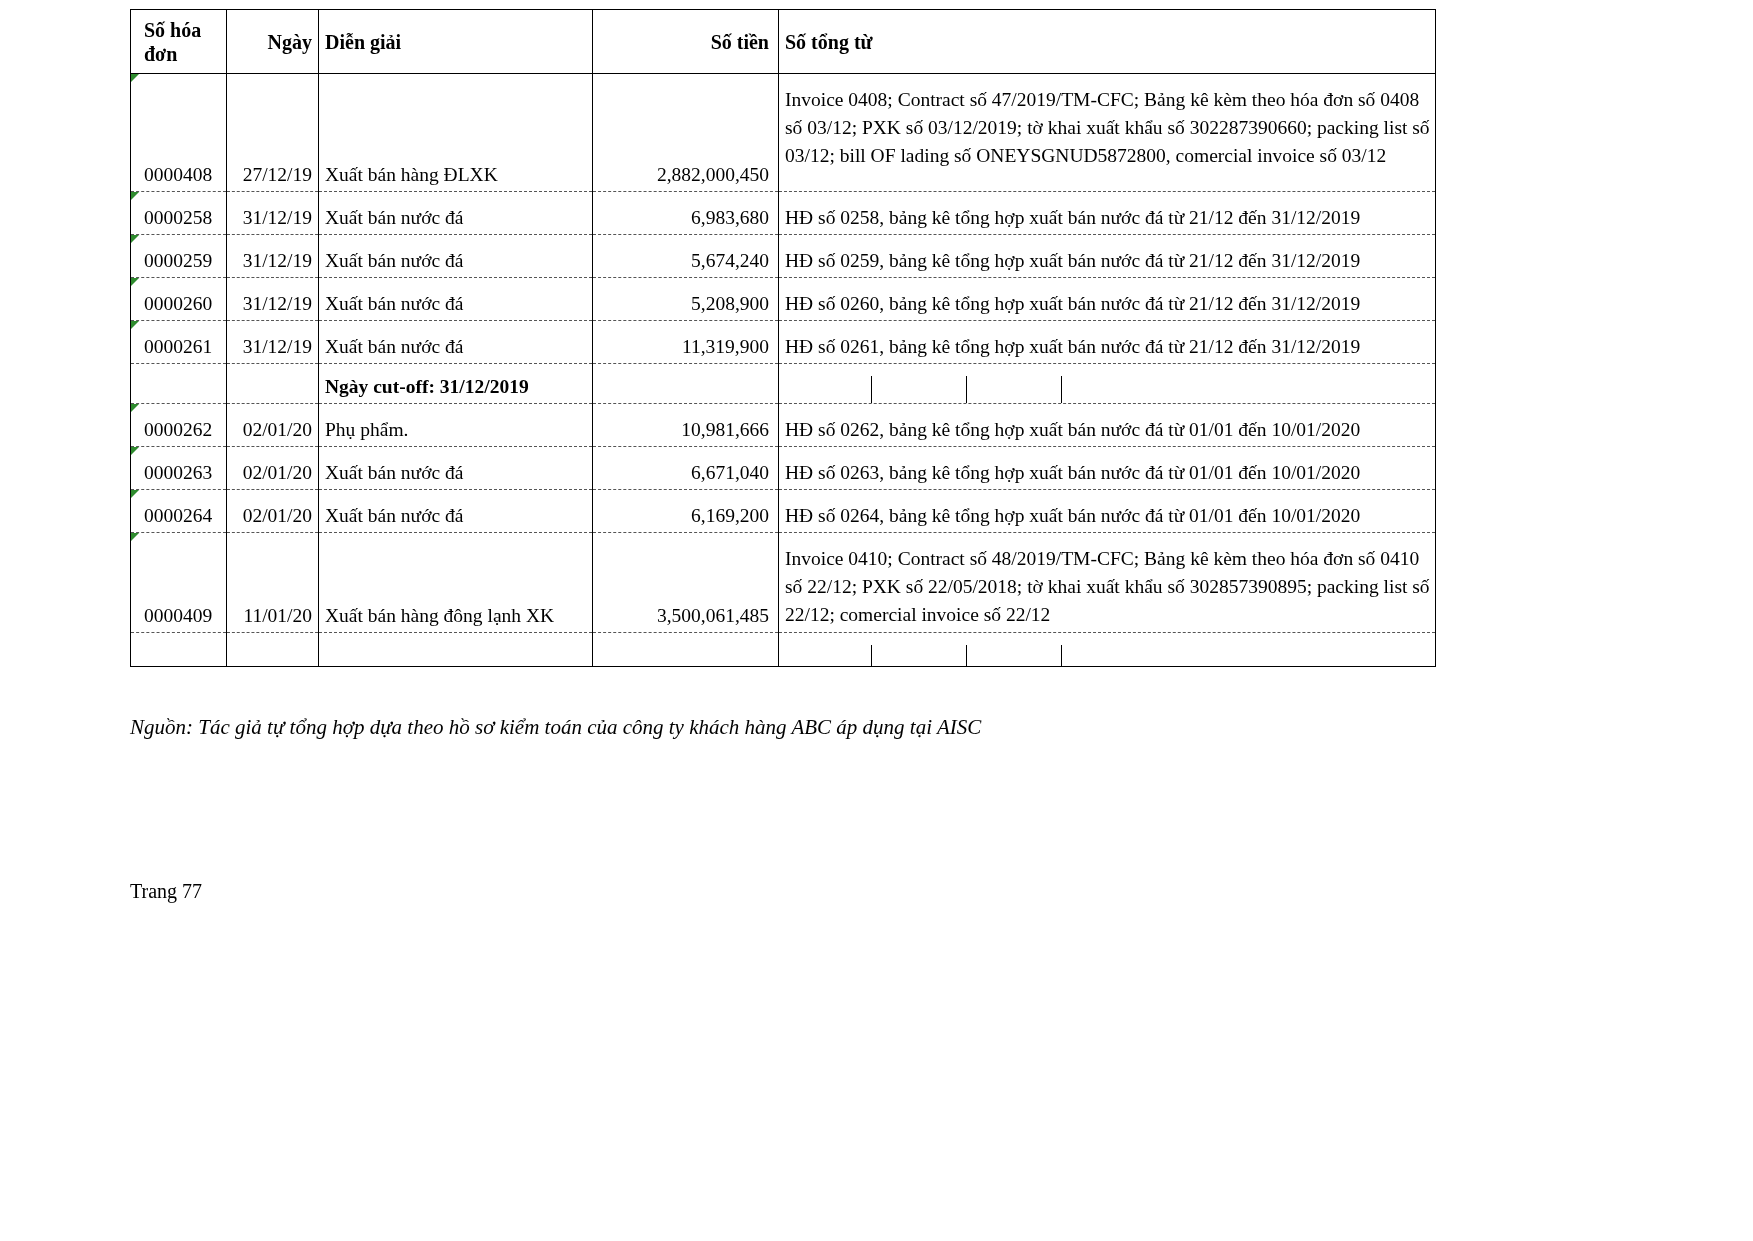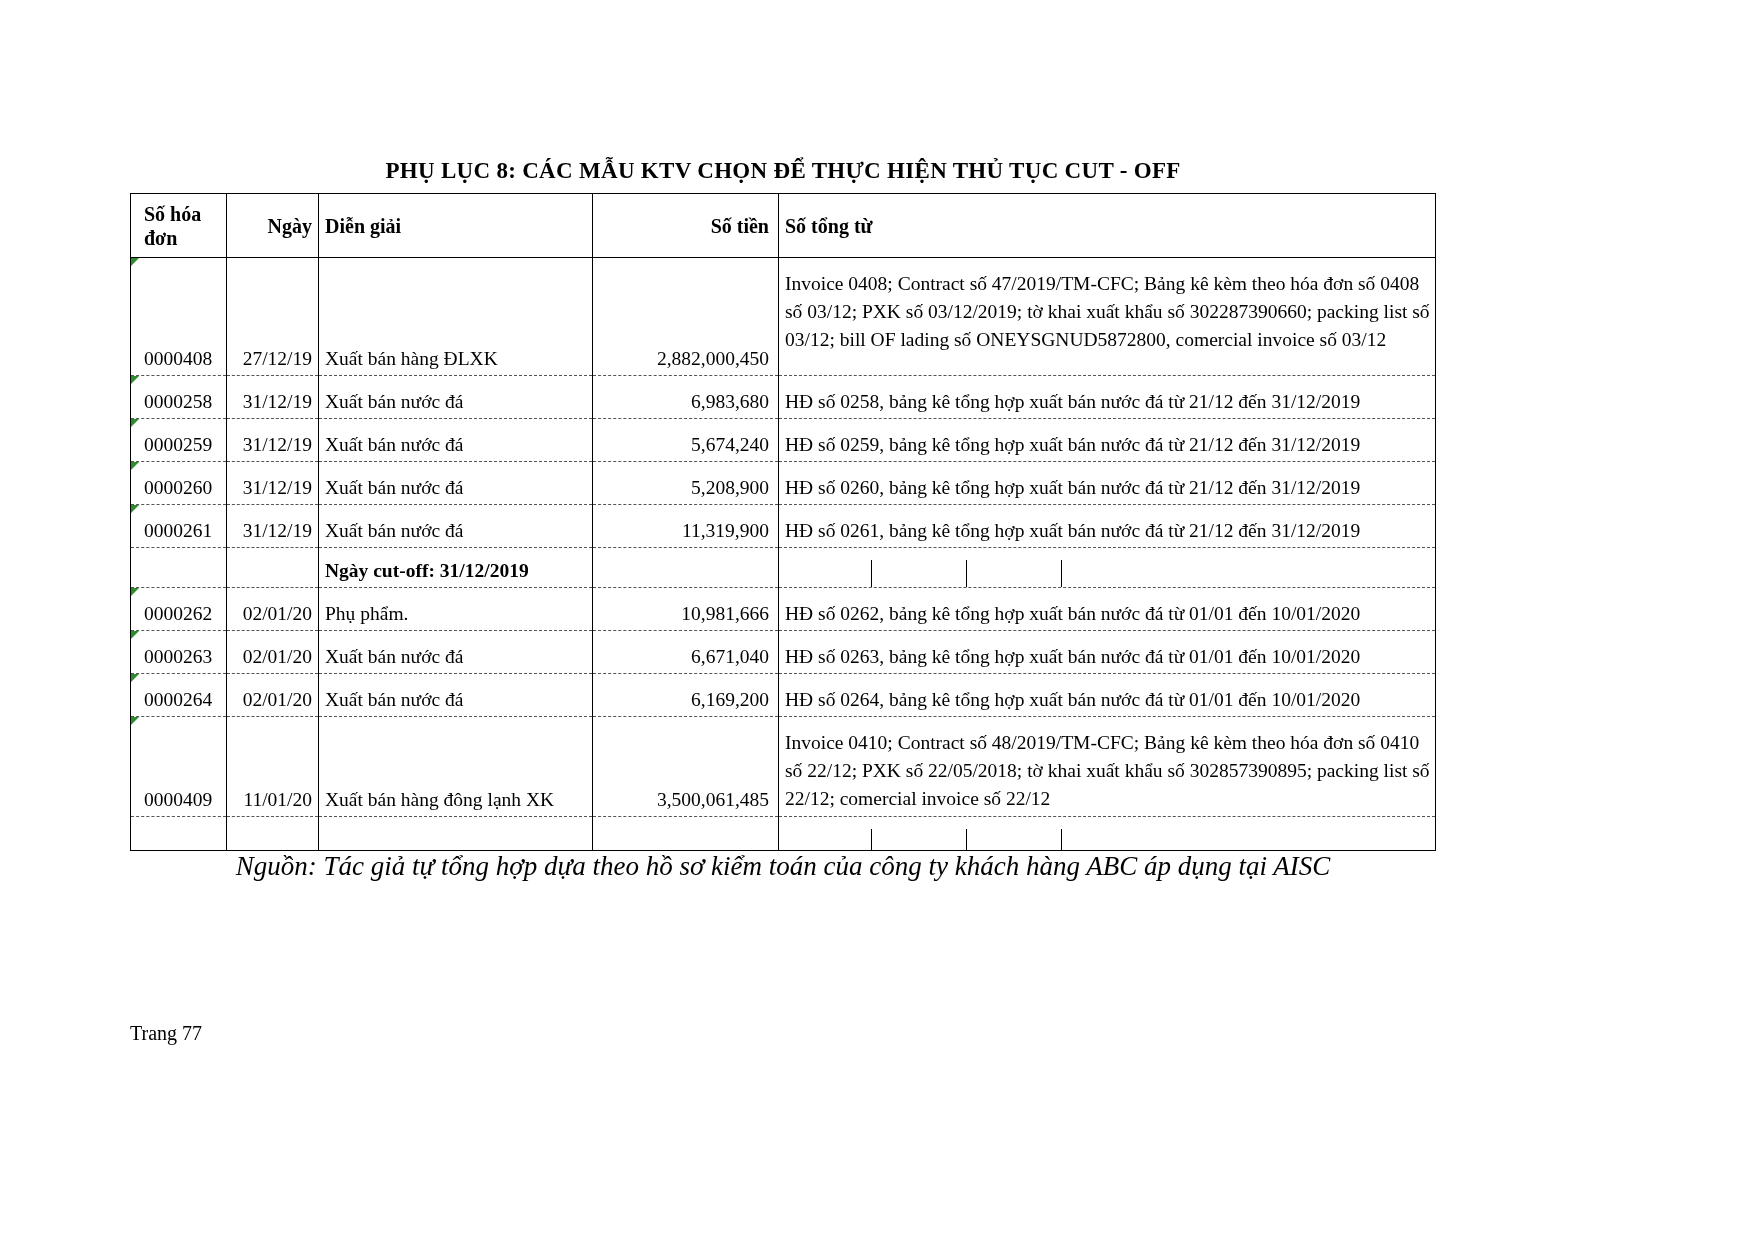--- a/index.html
+++ b/index.html
@@ -69,36 +69,36 @@
   .seg.s3 { width: 95px; border-left: 1px solid #000; }
   .seg.s4 { flex: 1 1 auto; border-left: 1px solid #000; }
   .marker {
     position: absolute;
     top: 0; left: 0;
     width: 0; height: 0;
     border-top: 8px solid #2e8b2e;
     border-right: 8px solid transparent;
   }
   .source {
-    text-align: center;
+    margin-top: 48px;
+    text-align: left;
     font-style: italic;
-    font-size: 27px;
+    font-size: 21px;
   }
   .pagenum {
     margin-top: 140px;
     text-align: left;
     font-size: 20px;
   }
 </style>
 </head>
 <body>
 
 <div class="content">
 
-  <h1 class="title">PHỤ LỤC 8: CÁC MẪU KTV CHỌN ĐỂ THỰC HIỆN THỦ TỤC CUT - OFF</h1>
 
   <table>
     <colgroup>
       <col style="width:96px">
       <col style="width:92px">
       <col style="width:274px">
       <col style="width:186px">
       <col>
     </colgroup>
     <thead>

